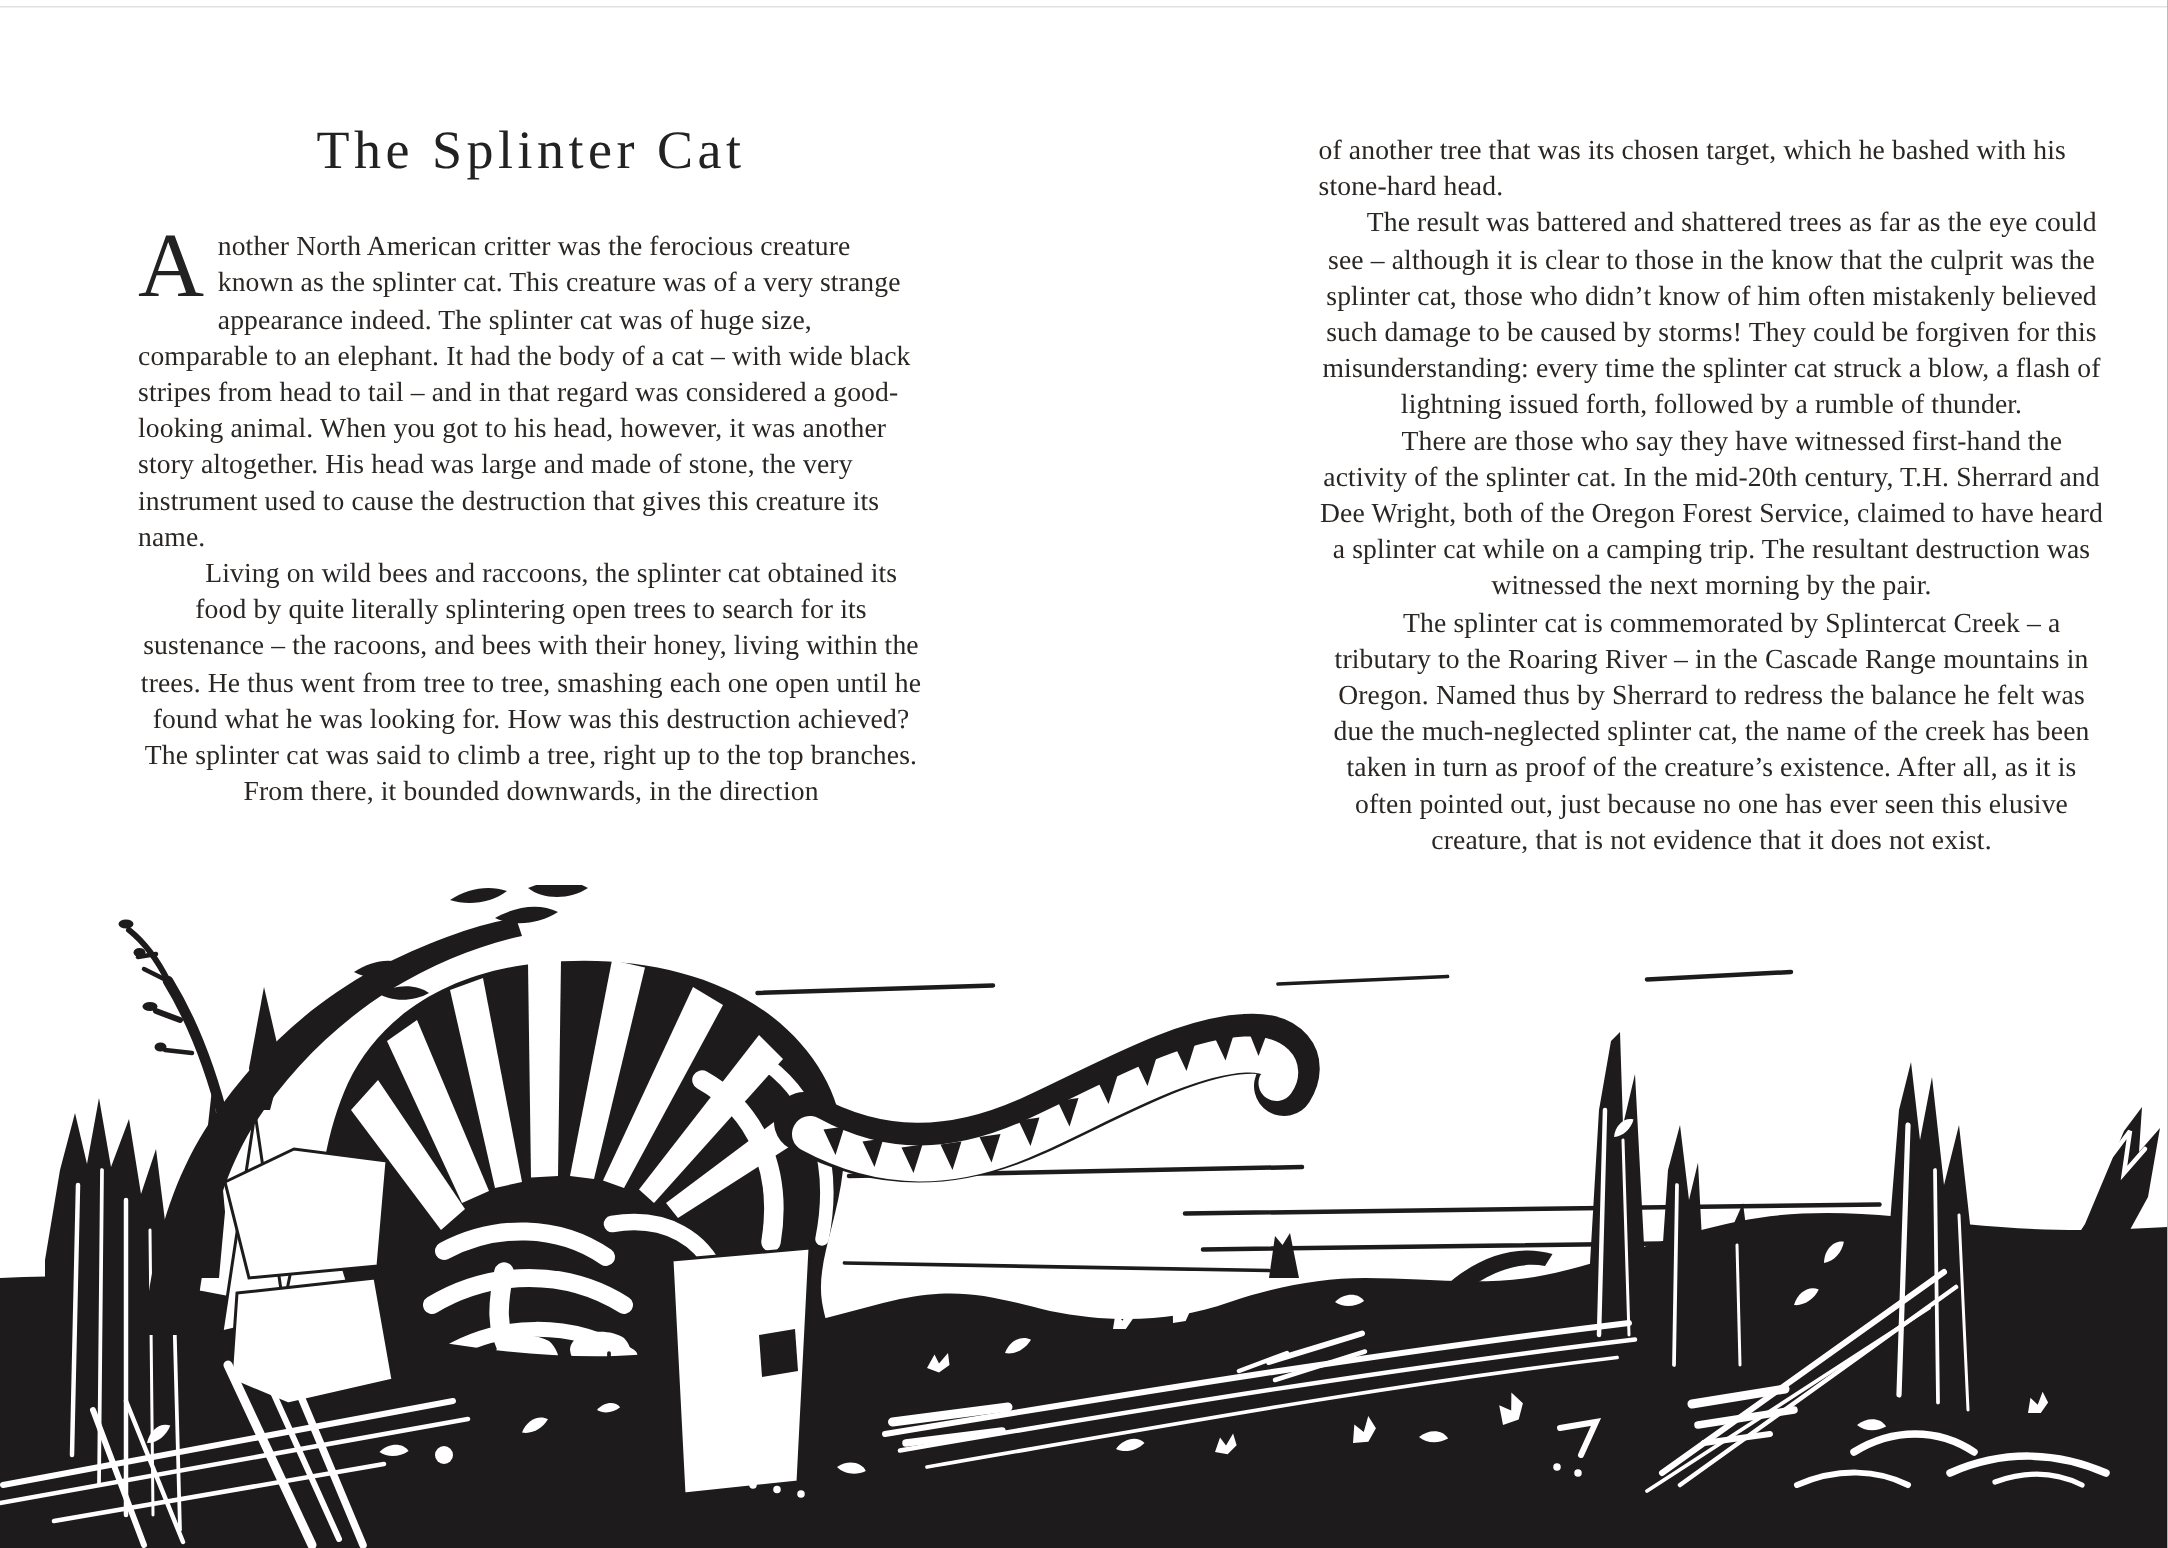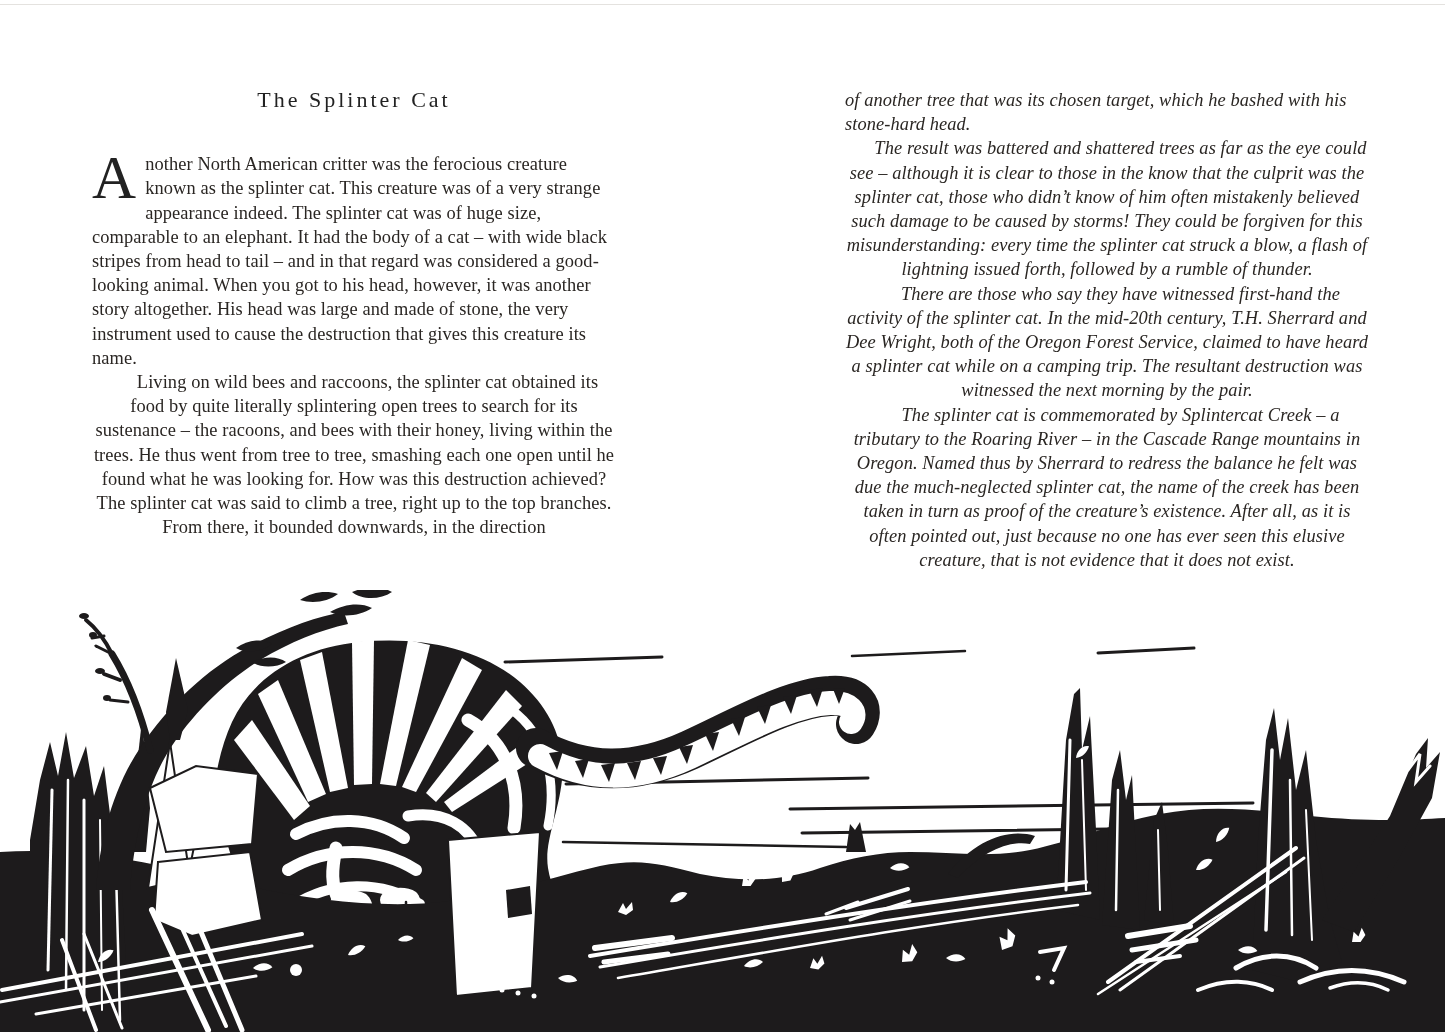--- a/index.html
+++ b/index.html
@@ -18,23 +18,23 @@
   .col{
     position:absolute;
     font-size:18.4px;
     line-height:24.2px;
     text-align:left;
     letter-spacing:.1px;
   }
   .col p{margin:0;}
   .col p.indent{text-indent:27px;text-align:center;}
   .left-col{left:92px;top:88px;width:524px;}
-  .right-col{left:845px;top:88px;width:524px;font-style:italic;}
+  .right-col{left:879px;top:88px;width:524px;}
   .title{
-    font-size:22px;
+    font-size:36px;
     font-weight:normal;
     letter-spacing:3px;
     text-align:center;
     margin:0 0 40px 0;
     color:#222;
   }
   .dropcap{
     float:left;
     font-size:61px;
     line-height:46px;

